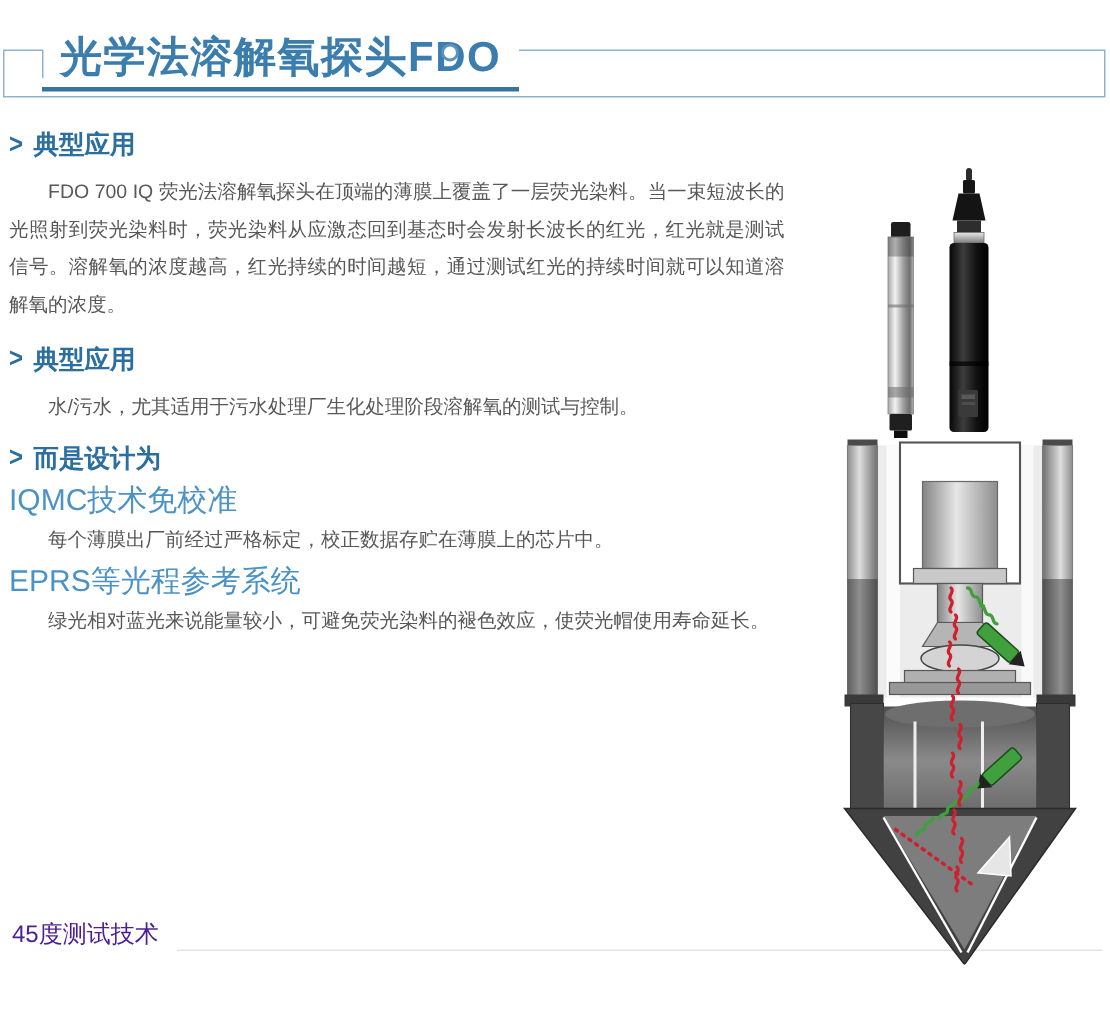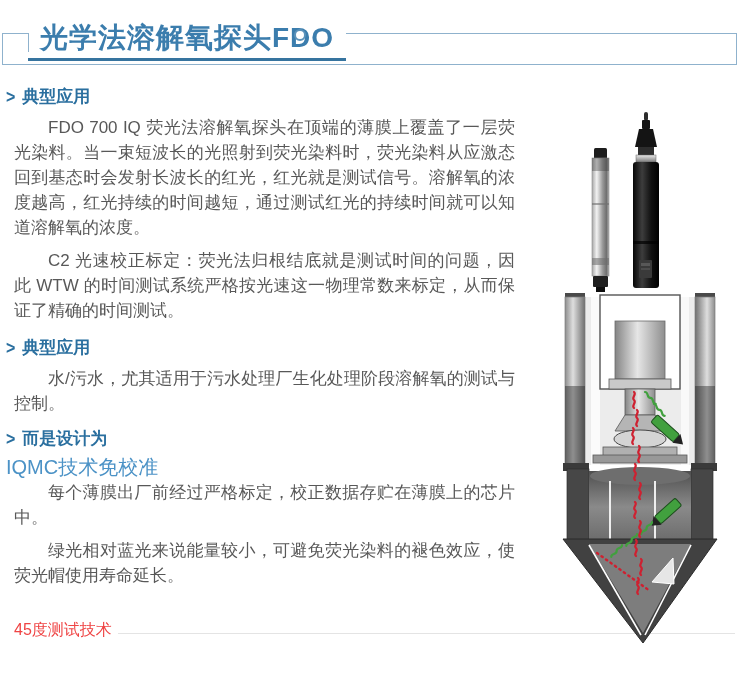--- a/index.html
+++ b/index.html
@@ -18,26 +18,26 @@
   .header-circle{
     position:absolute;left:294px;top:29px;width:8px;height:8px;border:2px solid #5b92ba;
     border-radius:50%;background:#fff;z-index:3;
   }
   
   .left-col{position:absolute;left:6px;top:86px;width:517px;}
   h2.sec{margin:0 0 8px 0;font-size:17px;line-height:21px;font-weight:bold;color:#2a6f9f;display:flex;align-items:center;gap:7px;}
   h2.sec .marker{font-size:16px;transform:scaleY(1.15);}
   h2.sec.mt1{margin-top:14px;}
   h2.sec.mt2{margin-top:12px;}
-  p.body{margin:8px;font-size:17px;line-height:25px;color:#585858;text-indent:2em;text-align:justify;}
+  p.body{margin:0;font-size:13px;line-height:25px;color:#585858;text-indent:2em;text-align:justify;}
   h3.feat{margin:6px 0 0 0;font-size:20px;line-height:20px;font-weight:normal;color:#4b92c6;}
   h3.feat + p.body{margin-top:3px;}
   
   .bottom-sec{position:absolute;left:6px;top:612px;width:728px;}
-  .bottom-sec h3{margin:8px;font-size:16px;line-height:20px;font-weight:normal;color:#ef4444;}
+  .bottom-sec h3{margin:2px;font-size:16px;line-height:20px;font-weight:normal;color:#4c1d95;}
   .bottom-divider{position:absolute;left:118px;top:633px;width:617px;height:1px;background:#e4e4e4;}
   .bottom-sec p.body{margin-top:6px;width:728px;}
   
   .probes{position:absolute;left:578px;top:110px;width:100px;height:185px;}
   .diagram{position:absolute;left:555px;top:291px;width:170px;height:352px;}
 </style>
 </head>
 <body>
 
 <div id="page">
@@ -49,36 +49,36 @@
   <div class="title-connector"></div>
   <div class="header-circle"></div>
 
   <div class="left-col">
 
     <h2 class="sec">
       <span class="marker">&gt;</span>
       <span>典型应用</span>
     </h2>
     <p class="body">FDO 700 IQ 荧光法溶解氧探头在顶端的薄膜上覆盖了一层荧光染料。当一束短波长的光照射到荧光染料时，荧光染料从应激态回到基态时会发射长波长的红光，红光就是测试信号。溶解氧的浓度越高，红光持续的时间越短，通过测试红光的持续时间就可以知道溶解氧的浓度。</p>
-    <p class="body">C2 光速校正标定：荧光法归根结底就是测试时间的问题，因此 WTW 的时间测试系统严格按光速这一物理常数来标定，从而保证了精确的时间测试。</p>
 
     <h2 class="sec mt1">
       <span class="marker">&gt;</span>
       <span>典型应用</span>
     </h2>
     <p class="body">水/污水，尤其适用于污水处理厂生化处理阶段溶解氧的测试与控制。</p>
 
     <h2 class="sec mt2">
       <span class="marker">&gt;</span>
       <span>而是设计为</span>
     </h2>
 
     <h3 class="feat">IQMC技术免校准</h3>
     <p class="body">每个薄膜出厂前经过严格标定，校正数据存贮在薄膜上的芯片中。</p>
 
+    <h3 class="feat">EPRS等光程参考系统</h3>
 
     <p class="body">绿光相对蓝光来说能量较小，可避免荧光染料的褪色效应，使荧光帽使用寿命延长。</p>
   </div>
 
   <div class="bottom-sec">
     <h3>45度测试技术</h3>
   </div>
   <div class="bottom-divider"></div>
 
   <svg class="probes" viewBox="0 0 100 185">

